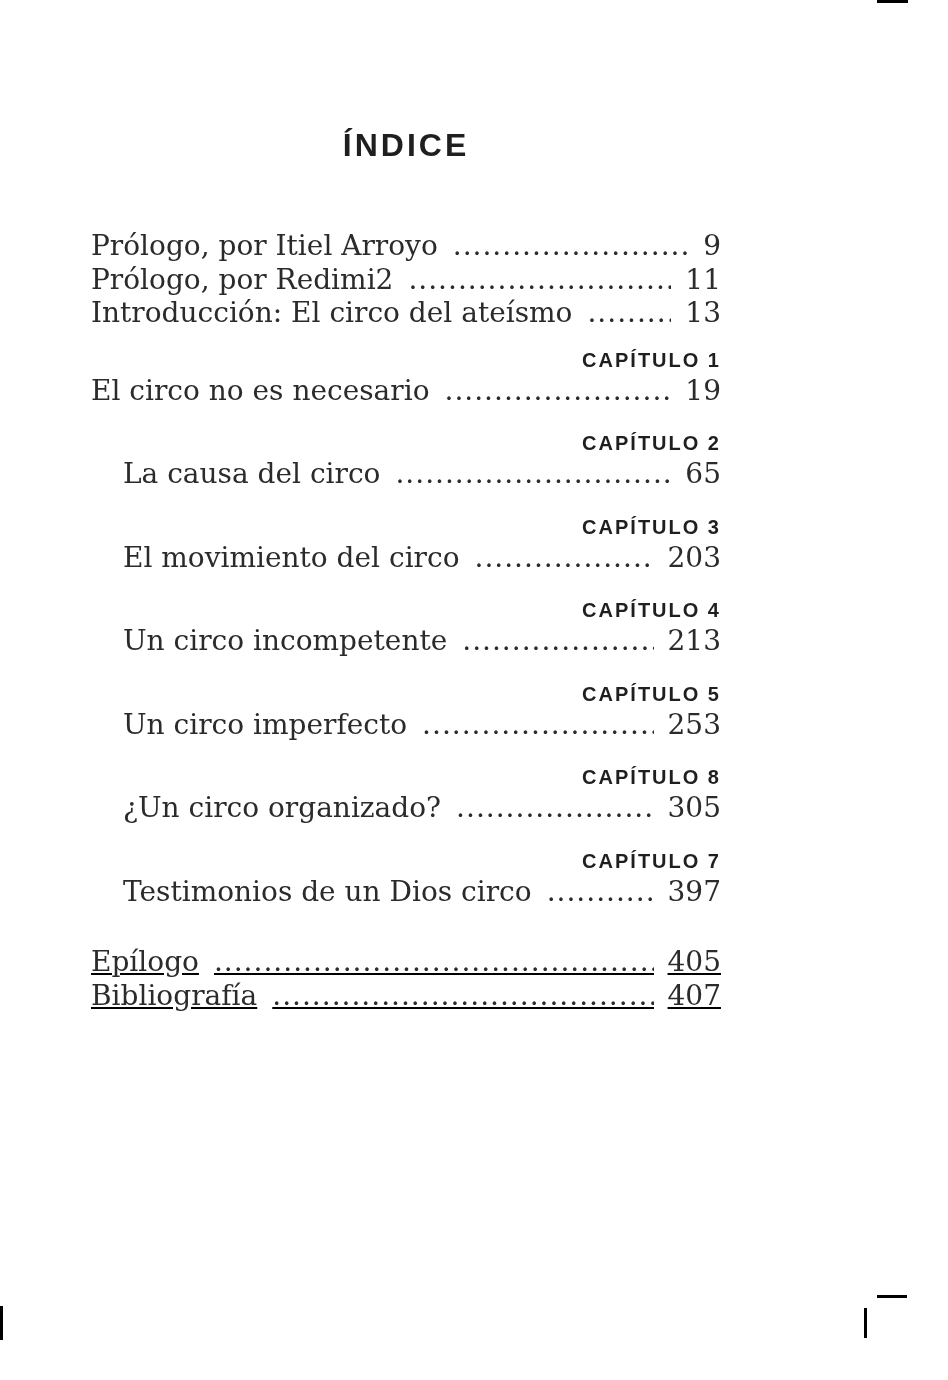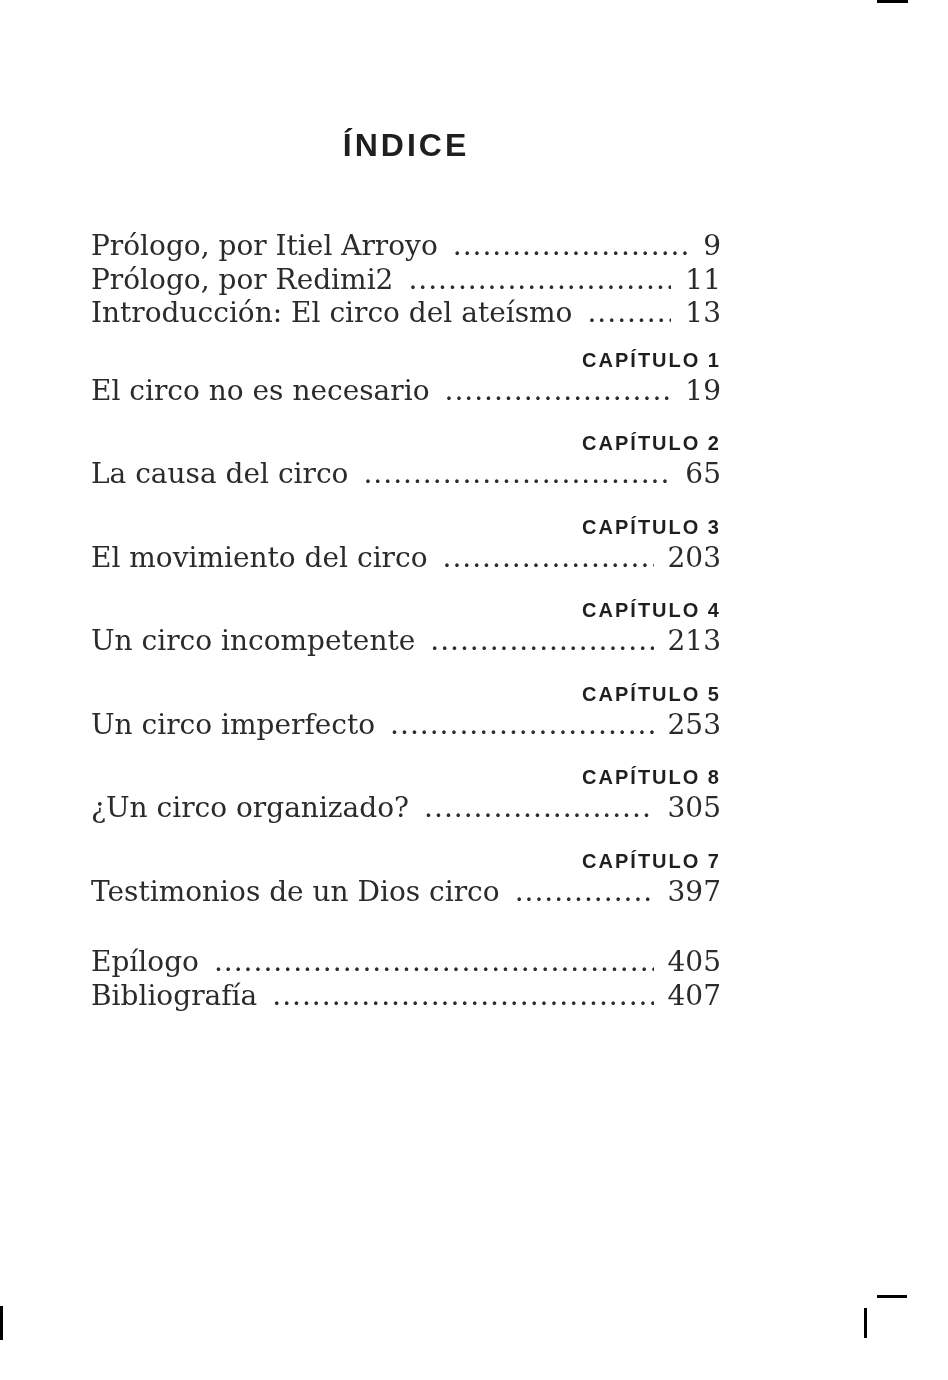--- a/index.html
+++ b/index.html
@@ -53,31 +53,31 @@
     margin: 0 2px 0 3px;
     min-width: 0;
   }
   .leader::after {
     content: "........................................................................................................................";
     letter-spacing: 1px;
   }
   .toc-pagenum { flex: 0 0 auto; }
 
   .chapters { margin-top: 16px; }
-  .chapter + .chapter { margin-top: 22px; }
+  .chapter + .chapter { margin-top: 22px; margin-left: 32px; }
   .chapter-heading {
     font-family: "Liberation Sans", "DejaVu Sans", sans-serif;
     font-weight: 700;
     font-size: 20px;
     line-height: 28px;
     letter-spacing: 2px;
     color: #1f1f1f;
     text-align: right;
   }
-  .back-matter { margin-top: 37px; }
+  .back-matter { margin-top: 37px; text-decoration: underline; }
 </style>
 </head>
 <body>
 
 <div class="page">
 
   <div class="mark mark-top"></div>
   <div class="mark mark-bottom-left"></div>
   <div class="mark mark-br-h"></div>
   <div class="mark mark-br-v"></div>

